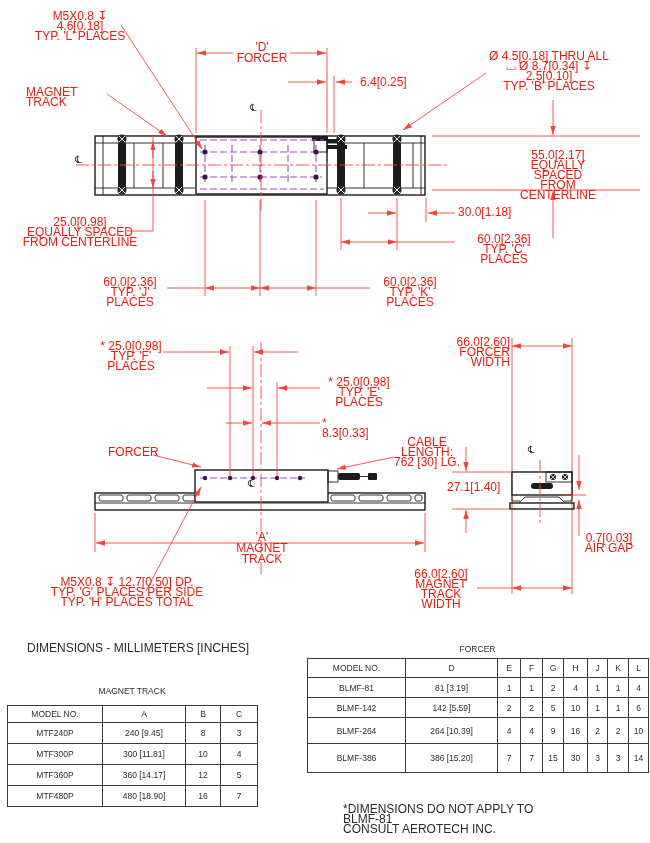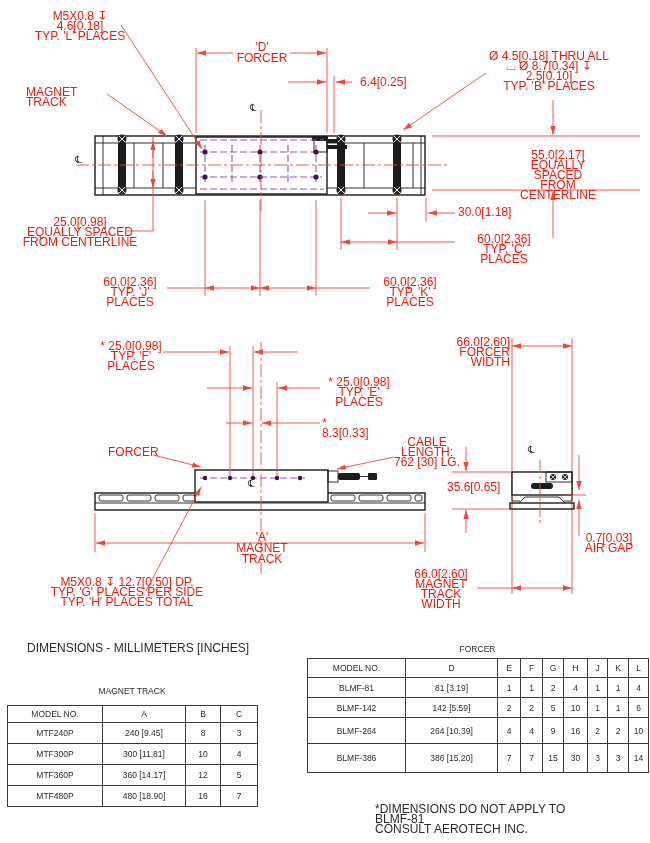--- a/index.html
+++ b/index.html
@@ -253,21 +253,21 @@
 <div class="lbl" style="left:108px;top:447px;width:46px;">FORCER</div>
 <div class="lbl ctr" style="left:384px;top:437px;width:86px;">CABLE LENGTH:
 762 [30] LG.</div>
 <div class="lbl ctr" style="left:225px;top:532px;width:74px;line-height:11px;">'A'
 MAGNET TRACK</div>
 <div class="lbl ctr" style="left:46px;top:577px;width:162px;">M5X0.8 ↧ 12.7[0.50] DP.
 TYP. 'G' PLACES PER SIDE
 TYP. 'H' PLACES TOTAL</div>
 <div class="lbl rgt" style="left:442px;top:337px;width:68px;">66.0[2.60]
 FORCER WIDTH</div>
-<div class="lbl" style="left:447px;top:482px;width:48px;">35.6[0.65]</div>
+<div class="lbl" style="left:447px;top:482px;width:48px;">27.1[1.40]</div>
 <div class="lbl ctr" style="left:584px;top:533px;width:50px;">0.7[0.03]
 AIR GAP</div>
 <div class="lbl ctr" style="left:406px;top:569px;width:70px;">66.0[2.60]
 MAGNET TRACK
 WIDTH</div>
 
 <div class="cl-sym" style="left:75px;top:155px;">℄</div>
 <div class="cl-sym" style="left:250px;top:103px;">℄</div>
 <div class="cl-sym" style="left:248px;top:479px;">℄</div>
 <div class="cl-sym" style="left:528px;top:445px;">℄</div>
@@ -385,16 +385,16 @@
       <td>7</td>
       <td>15</td>
       <td>30</td>
       <td>3</td>
       <td>3</td>
       <td>14</td>
     </tr>
   </tbody>
 </table>
 
-<div class="lbl blk" style="left:343px;top:804px;width:200px;margin-left:32px;">*DIMENSIONS DO NOT APPLY TO BLMF-81
+<div class="lbl blk" style="left:343px;top:804px;width:200px;">*DIMENSIONS DO NOT APPLY TO BLMF-81
 CONSULT AEROTECH INC.</div>
 
 </div>
 
 </body></html>

